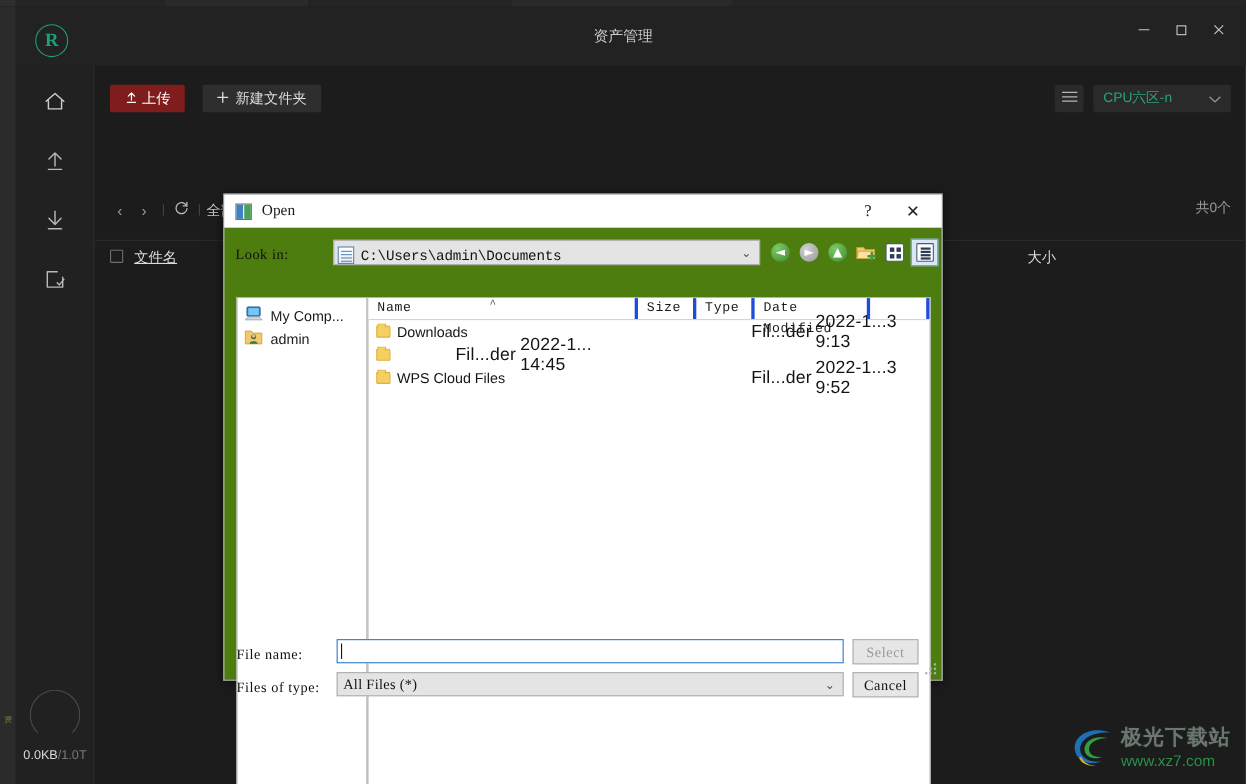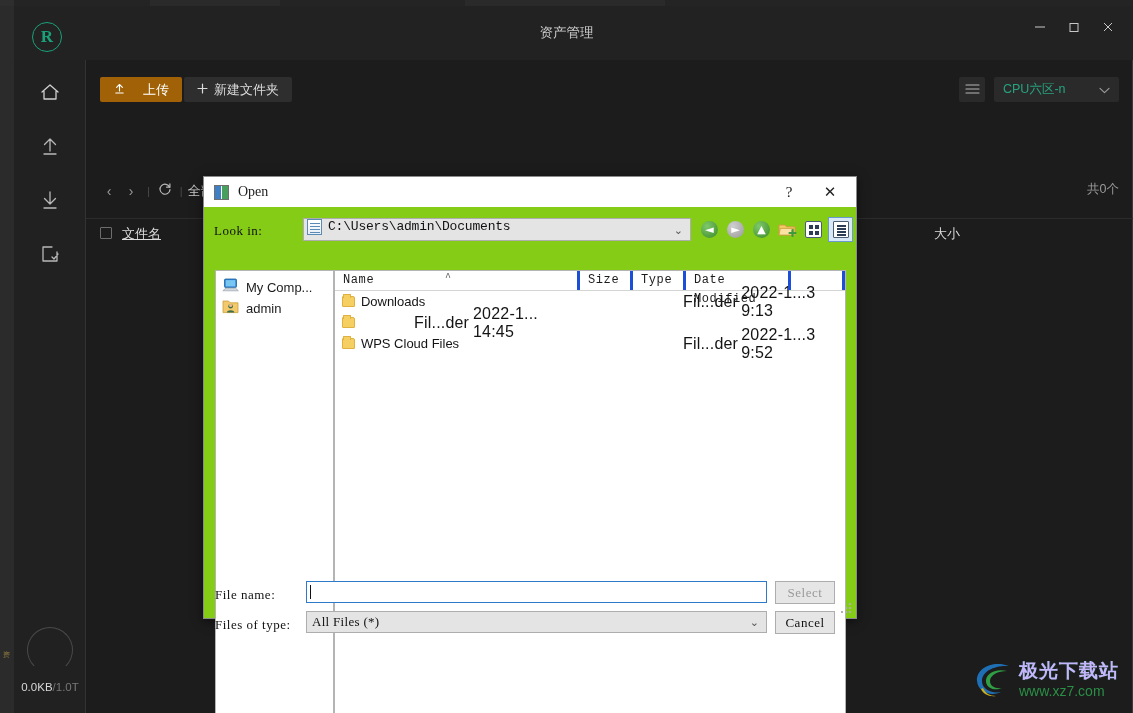--- a/index.html
+++ b/index.html
@@ -80,22 +80,22 @@
 
   
   .main {
     position: absolute; top: 60px; left: 86px; width: 1047px; height: 653px;
     background: #1c1c1c;
   }
   .toolbar { position: absolute; top: 17px; left: 0; width: 1047px; height: 40px; }
   .btn-upload {
     position: absolute; left: 14px; top: 0;
     height: 25px; padding: 0 13px;
-    background: #a16207; color: #ffffff; font-size: 13px;
-    display: flex; align-items: center; gap: 17px; border-radius: 2px;
+    background: #7f1d1d; color: #ffffff; font-size: 13px;
+    display: flex; align-items: center; gap: 3px; border-radius: 2px;
   }
   .btn-newfolder {
     position: absolute; left: 98px; top: 0;
     height: 25px; padding: 0 13px;
     background: #2e2e2e; color: #dcdcdc; font-size: 13px;
     display: flex; align-items: center; gap: 6px; border-radius: 2px;
   }
   .search-box {
     position: absolute; right: 182px; top: 0;
     width: 185px; height: 25px; background: #2a2a2a; border-radius: 2px;
@@ -147,21 +147,21 @@
   .main-right-edge { position:absolute; right:0; top:0; width:1px; height:653px; background:#3a3a3a; }
 
   
   .watermark {
     position: absolute; right: 4px; bottom: 10px;
     width: 158px; height: 48px;
     display: flex; align-items: center; gap: 4px;
   }
   .wm-swirl { width: 44px; height: 44px; }
   .wm-texts { display: flex; flex-direction: column; line-height: 1; }
-  .wm-cn { font-size: 19px; font-weight: bold; color: #c4b5fd; letter-spacing: 1px;
+  .wm-cn { font-size: 19px; font-weight: bold; color: #737373; letter-spacing: 1px;
            text-shadow: 0 0 2px #0a3f1e; }
   .wm-url { font-size: 14px; color: #2a8f46; margin-top: 4px; }
 
   
   .dialog {
     position: absolute; left: 203px; top: 176px;
     width: 654px; height: 443px;
     background: #f0f0f0;
     border: 1px solid #8a8a8a;
     box-shadow: 0 2px 10px rgba(0,0,0,.55);
@@ -184,27 +184,27 @@
     position: absolute; right: 54px; top: 3px;
     width: 26px; height: 24px; display:flex; align-items:center; justify-content:center;
     font-size: 15px; color: #222;
   }
   .dlg-close {
     position: absolute; right: 6px; top: 3px;
     width: 40px; height: 24px; display:flex; align-items:center; justify-content:center;
     font-size: 15px; color: #222;
   }
 
-  .dlg-body { position: absolute; top: 30px; left: 0; width: 652px; height: 411px; background: #84cc16; }
+  .dlg-body { position: absolute; top: 30px; left: 0; width: 652px; height: 411px; background: #4d7c0f; }
 
   .lookin-label { position: absolute; left: 10px; top: 16px; font-size: 13px; color: #111; letter-spacing: .5px; }
   .lookin-combo {
     position: absolute; left: 99px; top: 11px; width: 388px; height: 23px;
     background: #e4e4e4; border: 1px solid #adadad;
-    display: flex; align-items: flex-start;
+    display: flex; align-items: flex-end;
   }
   .lookin-fileicon {
     margin-left: 3px; width: 15px; height: 16px;
     background: linear-gradient(#ffffff,#e8eef6);
     border: 1px solid #5b8ab5; position: relative;
   }
   .lookin-fileicon::after {
     content:""; position:absolute; left:2px; top:3px; width:10px; height:1px;
     background:#5b8ab5; box-shadow: 0 3px 0 #5b8ab5, 0 6px 0 #5b8ab5, 0 9px 0 #5b8ab5;
   }

